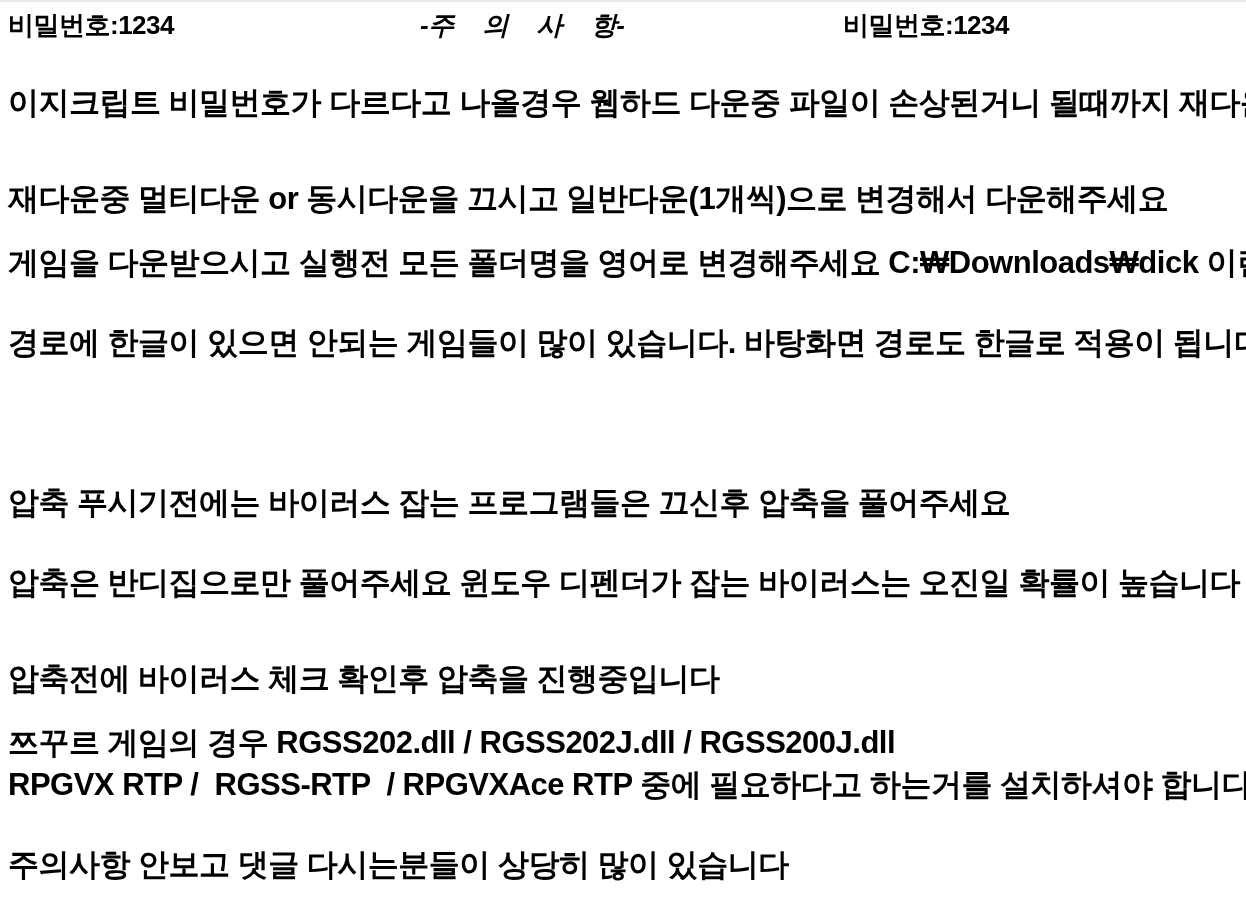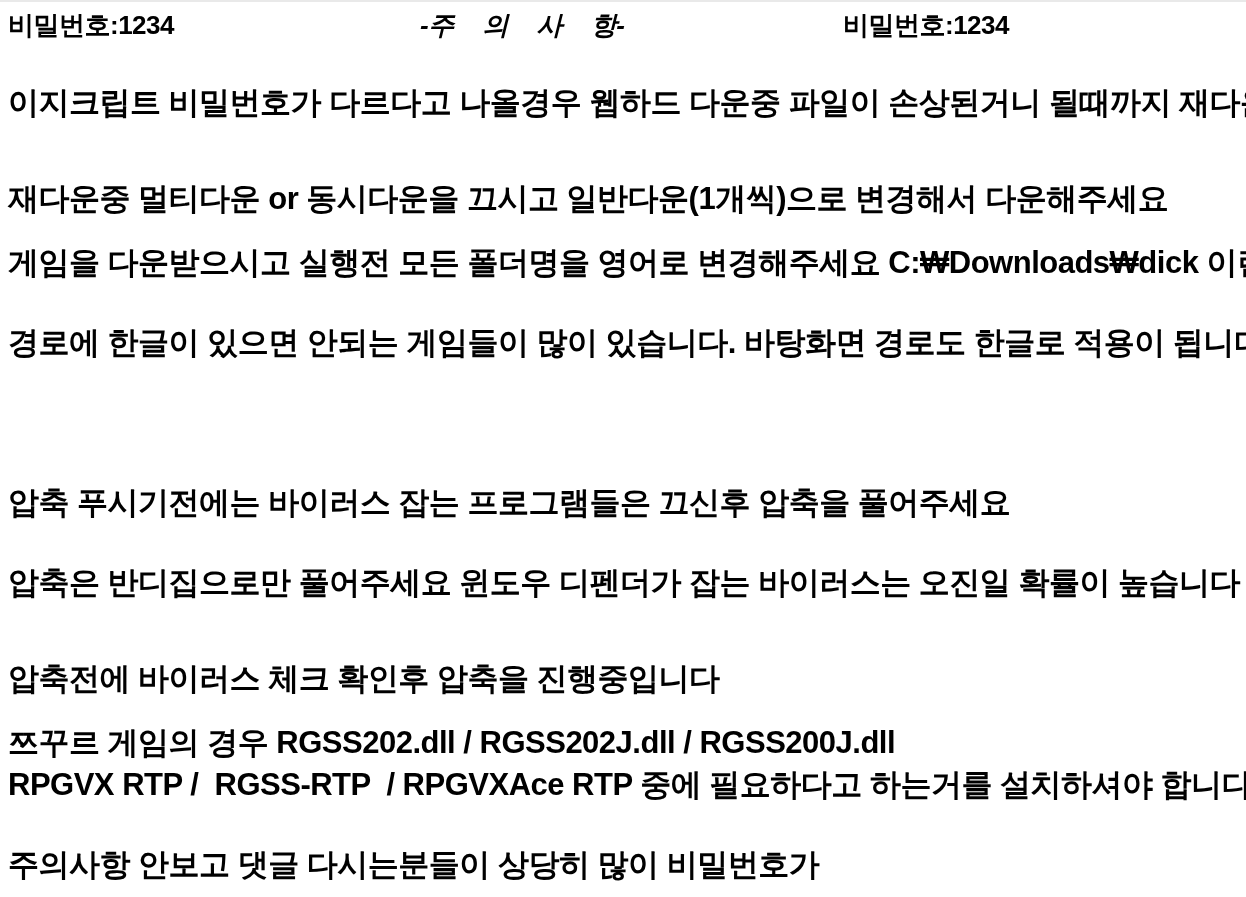--- a/index.html
+++ b/index.html
@@ -71,14 +71,14 @@
 
   <p class="line l0">이지크립트 비밀번호가 다르다고 나올경우 웹하드 다운중 파일이 손상된거니 될때까지 재다운</p>
   <p class="line l1">재다운중 멀티다운 or 동시다운을 끄시고 일반다운(1개씩)으로 변경해서 다운해주세요</p>
   <p class="line l2">게임을 다운받으시고 실행전 모든 폴더명을 영어로 변경해주세요 C:₩Downloads₩dick 이런식</p>
   <p class="line l3">경로에 한글이 있으면 안되는 게임들이 많이 있습니다. 바탕화면 경로도 한글로 적용이 됩니다</p>
   <p class="line l5">압축 푸시기전에는 바이러스 잡는 프로그램들은 끄신후 압축을 풀어주세요</p>
   <p class="line l6">압축은 반디집으로만 풀어주세요 윈도우 디펜더가 잡는 바이러스는 오진일 확률이 높습니다</p>
   <p class="line l7">압축전에 바이러스 체크 확인후 압축을 진행중입니다</p>
   <p class="line l8">쯔꾸르 게임의 경우 RGSS202.dll / RGSS202J.dll / RGSS200J.dll</p>
   <p class="line l9">RPGVX RTP /  RGSS-RTP  / RPGVXAce RTP 중에 필요하다고 하는거를 설치하셔야 합니다</p>
-  <p class="line l10">주의사항 안보고 댓글 다시는분들이 상당히 많이 비밀번호가</p>
+  <p class="line l10">주의사항 안보고 댓글 다시는분들이 상당히 많이 있습니다</p>
 </div>
 
 </body></html>

